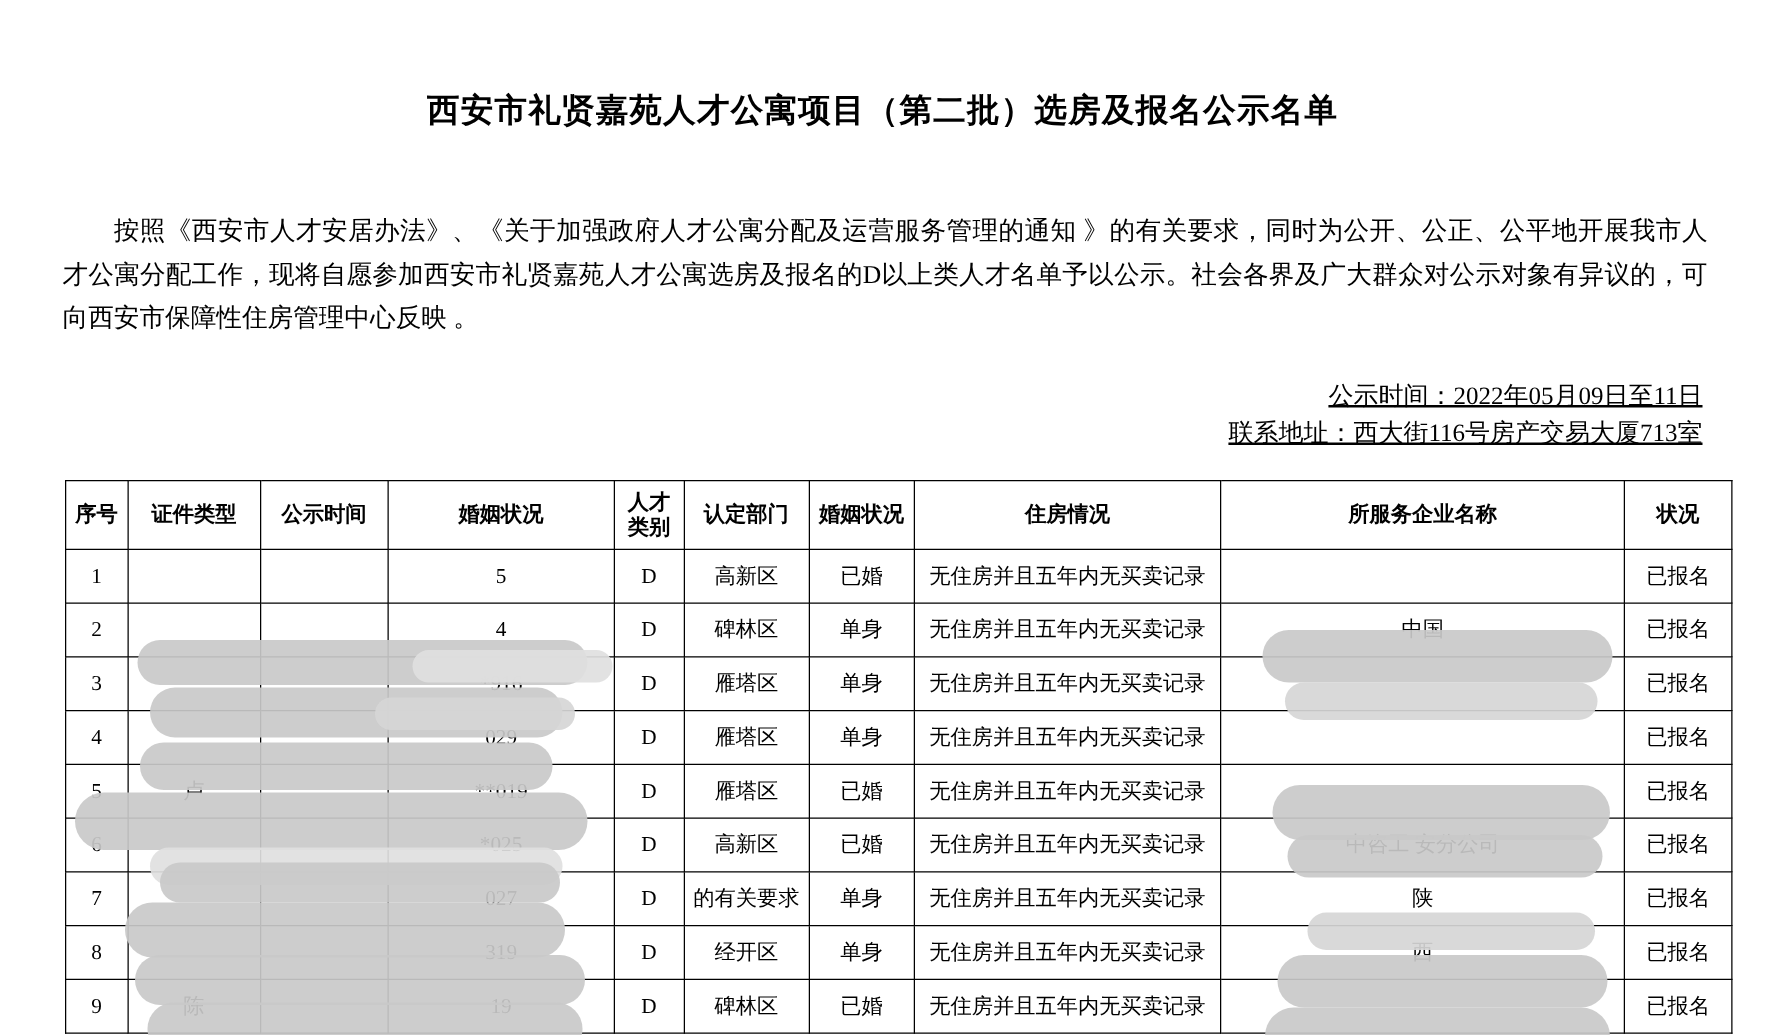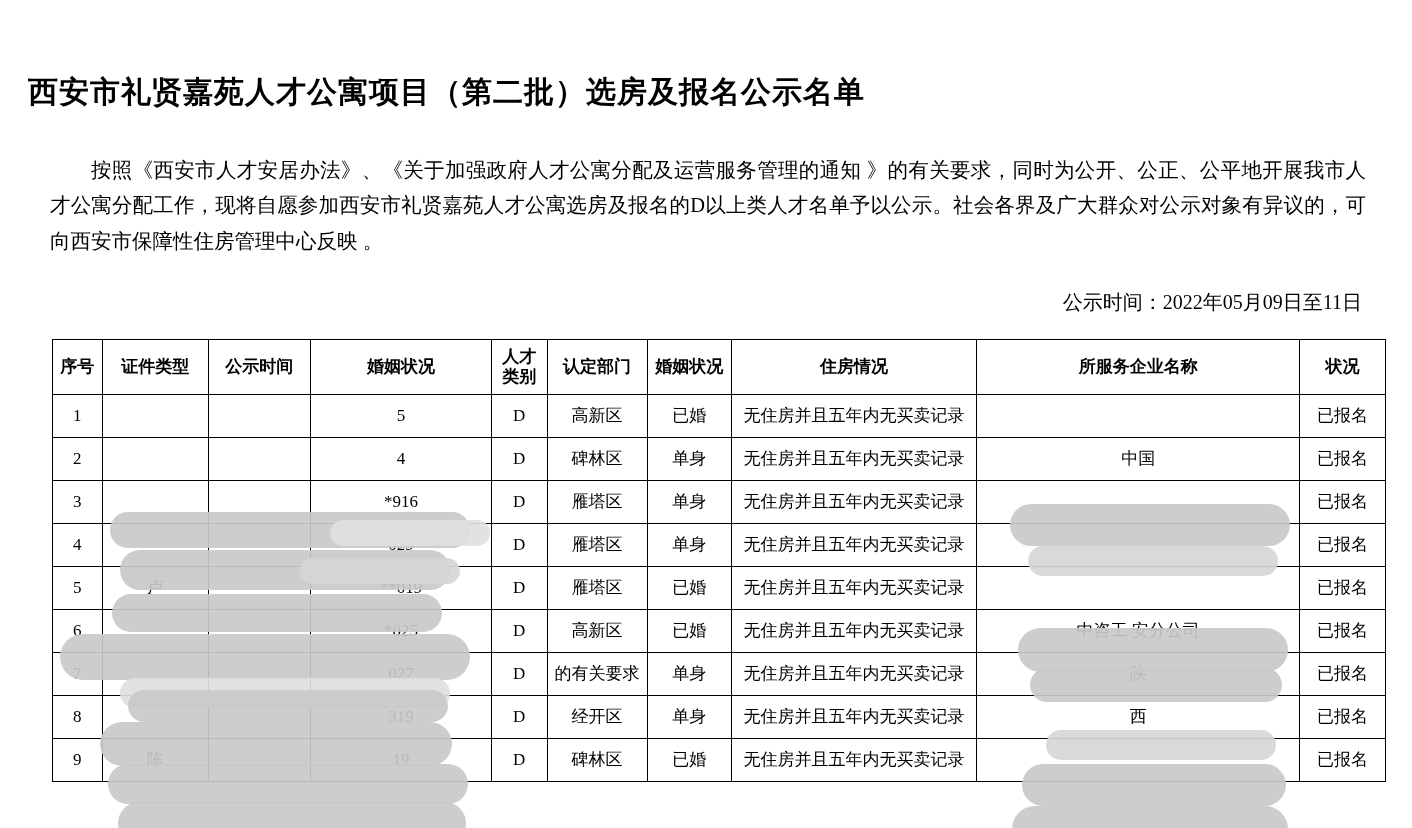--- a/index.html
+++ b/index.html
@@ -16,48 +16,49 @@
     position: relative;
   }
   .page {
     position: relative;
     width: 1412px;
     height: 828px;
     box-sizing: border-box;
     padding: 0 28px;
   }
   .doc-title {
-    text-align: left;
-    font-size: 30px;
+    text-align: center;
+    font-size: 26px;
     font-weight: bold;
     letter-spacing: 1px;
     margin-top: 72px;
     margin-bottom: 0;
     line-height: 1.3;
     font-family: "Liberation Serif", "DejaVu Serif", serif;
   }
   .intro {
-    margin-top: 42px;
+    margin-top: 62px;
     font-size: 20.5px;
     line-height: 1.72;
     text-align: justify;
     padding: 0 18px 0 22px;
     text-indent: 2em;
     font-family: "Liberation Serif", "DejaVu Serif", serif;
   }
   .meta-block {
     margin-top: 28px;
     padding-right: 22px;
     text-align: right;
     font-size: 20px;
     line-height: 1.5;
     font-family: "Liberation Serif", "DejaVu Serif", serif;
   }
   .meta-line {
     white-space: nowrap;
+    text-decoration: underline;
   }
   table.list {
     margin-top: 22px;
     margin-left: 24px;
     border-collapse: collapse;
     width: 1334px;
     table-layout: fixed;
     font-size: 17px;
   }
   table.list th, table.list td {
@@ -105,20 +106,21 @@
 <body>
 
 <div class="page">
 
   <h1 class="doc-title">西安市礼贤嘉苑人才公寓项目（第二批）选房及报名公示名单</h1>
 
   <p class="intro">按照《西安市人才安居办法》、《关于加强政府人才公寓分配及运营服务管理的通知 》的有关要求，同时为公开、公正、公平地开展我市人才公寓分配工作，现将自愿参加西安市礼贤嘉苑人才公寓选房及报名的D以上类人才名单予以公示。社会各界及广大群众对公示对象有异议的，可向西安市保障性住房管理中心反映 。</p>
 
   <div class="meta-block">
     <div class="meta-line">公示时间：2022年05月09日至11日</div>
+    <div class="meta-line">联系地址：西大街116号房产交易大厦713室</div>
   </div>
 
   <table class="list">
     <thead>
       <tr>
         <th class="c-idx">序号</th>
         <th class="c-name">证件类型</th>
         <th class="c-idtype">公示时间</th>
         <th class="c-idnum">婚姻状况</th>
         <th class="c-cat">

